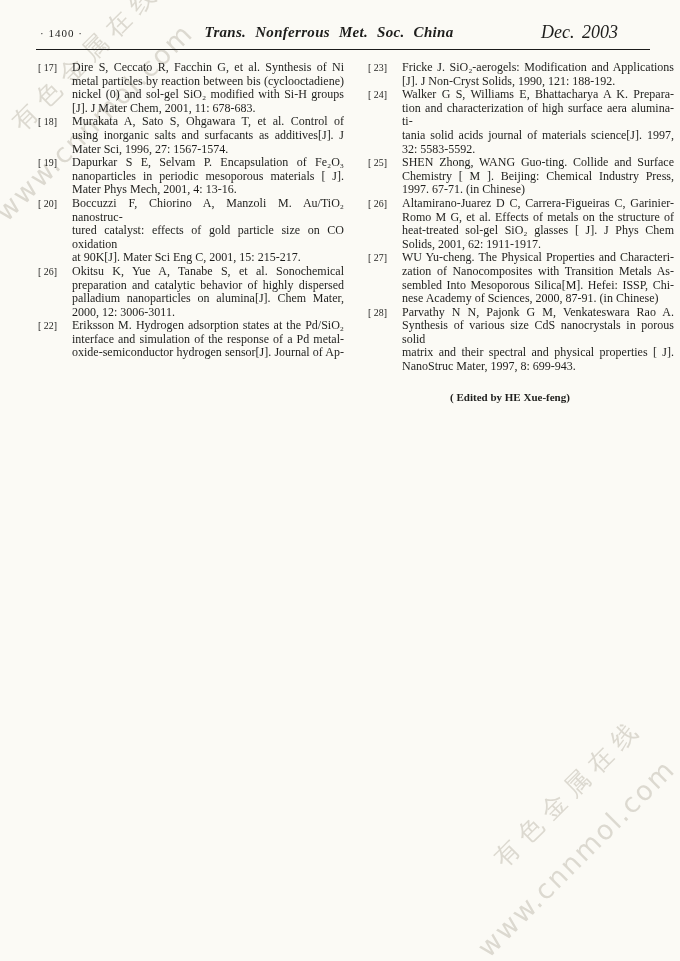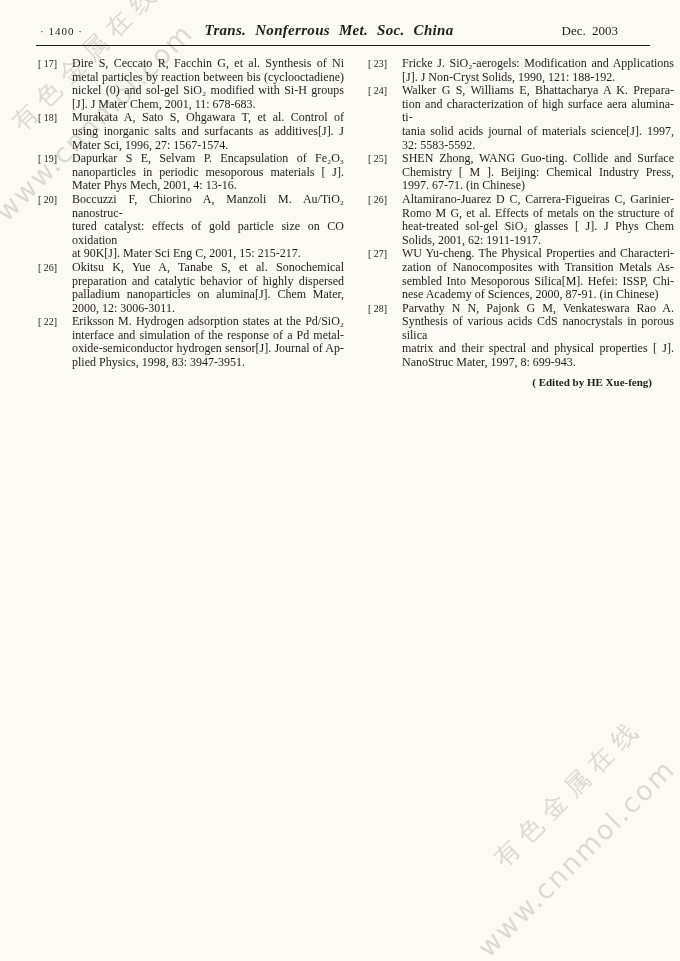--- a/index.html
+++ b/index.html
@@ -34,21 +34,21 @@
     position:relative;z-index:1;
     display:flex;align-items:center;
     padding:22px 30px 0 40px;
   }
   .pagenum{width:110px;font-size:11px;letter-spacing:1px;}
   .jtitle{
     flex:1;text-align:center;
     font-size:15px;font-weight:bold;
     word-spacing:5px;letter-spacing:0.3px;font-style:italic;
   }
-  .jdate{width:110px;text-align:right;font-size:13px;padding-right:32px;word-spacing:3px;}
+  .jdate{width:110px;text-align:right;font-size:18px;padding-right:32px;word-spacing:3px;font-style:italic;}
   .rule{
     position:relative;z-index:1;
     margin:6px 30px 0 36px;
     border-top:1.6px solid #1b1b1b;
     height:0;
   }
 
   
   .columns{
     position:relative;z-index:1;
@@ -64,26 +64,26 @@
     white-space:nowrap;
   }
   .ref-body{flex:1;min-width:0;}
   .ref-line{
     font-size:12px;line-height:13.6px;
     text-align:justify;text-align-last:justify;
     white-space:normal;
   }
   .ref-line.last{text-align-last:left;}
   .edited{
-    text-align:right;
+    text-align:center;
     padding-right:22px;
     font-weight:bold;
     font-size:11px;
     line-height:14px;
-    margin-top:5px;
+    margin-top:16px;
   }
 </style>
 </head>
 <body>
 
 <div class="page">
 
   <div class="wm wm-top">
     <div class="zh">有色金属在线</div>
     <div class="url">www.cnnmol.com</div>
@@ -144,21 +144,20 @@
             <div class="ref-line">palladium nanoparticles on alumina[J]. Chem Mater,</div>
             <div class="ref-line last">2000, 12: 3006-3011.</div>
           </div>
         </div>
         <div class="ref">
           <span class="ref-num">[ 22]</span>
           <div class="ref-body">
             <div class="ref-line">Eriksson M. Hydrogen adsorption states at the Pd/SiO₂</div>
             <div class="ref-line">interface and simulation of the response of a Pd metal-</div>
             <div class="ref-line">oxide-semiconductor hydrogen sensor[J]. Journal of Ap-</div>
-            <div class="ref-line last">plied Physics, 1998, 83: 3947-3951.</div>
           </div>
         </div>
       </div>
     <div class="col" id="col-right">
         <div class="ref">
           <span class="ref-num">[ 23]</span>
           <div class="ref-body">
             <div class="ref-line">Fricke J. SiO₂-aerogels: Modification and Applications</div>
             <div class="ref-line last">[J]. J Non-Cryst Solids, 1990, 121: 188-192.</div>
           </div>
@@ -195,21 +194,21 @@
             <div class="ref-line">WU Yu-cheng. The Physical Properties and Characteri-</div>
             <div class="ref-line">zation of Nanocomposites with Transition Metals As-</div>
             <div class="ref-line">sembled Into Mesoporous Silica[M]. Hefei: ISSP, Chi-</div>
             <div class="ref-line last">nese Academy of Sciences, 2000, 87-91. (in Chinese)</div>
           </div>
         </div>
         <div class="ref">
           <span class="ref-num">[ 28]</span>
           <div class="ref-body">
             <div class="ref-line">Parvathy N N, Pajonk G M, Venkateswara Rao A.</div>
-            <div class="ref-line">Synthesis of various acids CdS nanocrystals in porous silica</div>
+            <div class="ref-line">Synthesis of various size CdS nanocrystals in porous solid</div>
             <div class="ref-line">matrix and their spectral and physical properties [ J].</div>
             <div class="ref-line last">NanoStruc Mater, 1997, 8: 699-943.</div>
           </div>
         </div>
         <div class="edited">( Edited by HE Xue-feng)</div>
       </div>
   </div>
 
 </div>
 

